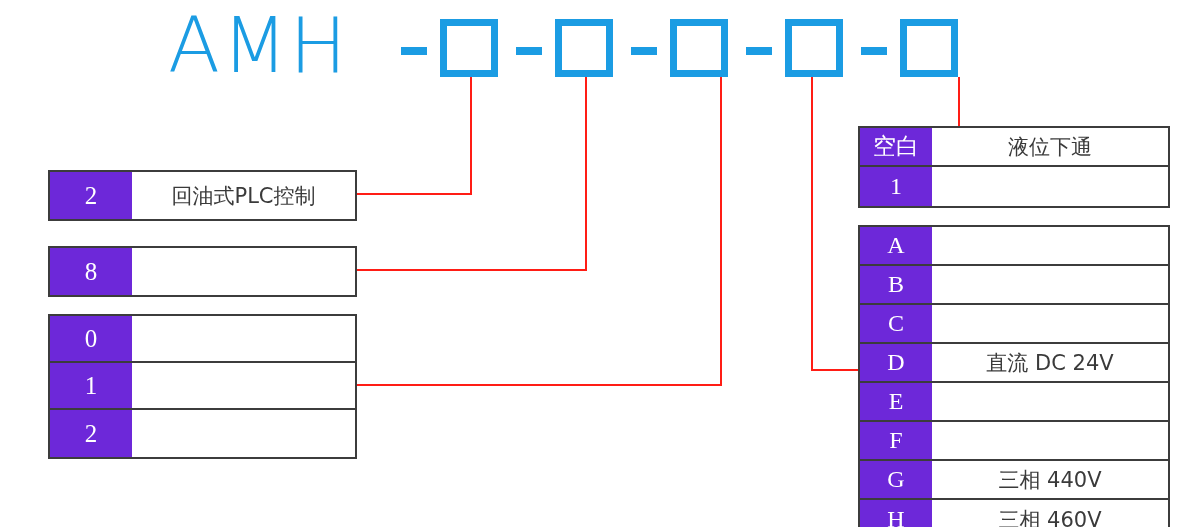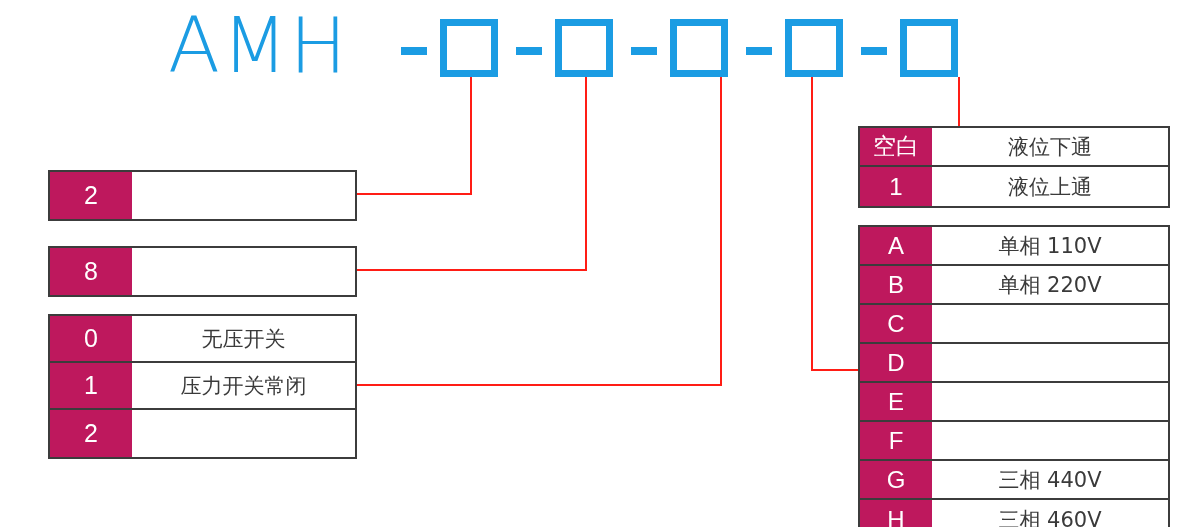--- a/index.html
+++ b/index.html
@@ -76,28 +76,28 @@
   .opt-row {
     display: flex;
     align-items: stretch;
     border-bottom: 2px solid #3c3c3c;
     box-sizing: border-box;
   }
   .opt-row:last-child {
     border-bottom: none;
   }
   .opt-code {
-    background: #be185d;
+    background: #6d28d9;
     color: #ffffff;
     display: flex;
     align-items: center;
     justify-content: center;
     box-sizing: border-box;
     flex: 0 0 auto;
-    font-family: Liberation Sans, sans-serif;
+    font-family: Liberation Serif, serif;
     font-weight: 400;
   }
   .opt-desc {
     flex: 1 1 auto;
     display: flex;
     align-items: center;
     justify-content: center;
     color: #3a3a3a;
     box-sizing: border-box;
     font-family: "DejaVu Sans", sans-serif;
@@ -150,68 +150,65 @@
   <div class="lead-h" style="left:357px; top:384px; width:365px;"></div>
 
   <div class="lead-v" style="left:811px; top:77px; height:294px;"></div>
   <div class="lead-h" style="left:811px; top:369px; width:49px;"></div>
 
   <div class="lead-v" style="left:958px; top:77px; height:50px;"></div>
 
   <div class="opt-table tbl-left" style="left:48px; top:170px; width:309px;">
     <div class="opt-row">
       <div class="opt-code">2</div>
+      <div class="opt-desc">回油式PLC控制</div>
     </div>
   </div>
 
   <div class="opt-table tbl-left" style="left:48px; top:246px; width:309px;">
     <div class="opt-row">
       <div class="opt-code">8</div>
     </div>
   </div>
 
   <div class="opt-table tbl-left" style="left:48px; top:314px; width:309px;">
     <div class="opt-row">
       <div class="opt-code">0</div>
-      <div class="opt-desc">无压开关</div>
     </div>
     <div class="opt-row">
       <div class="opt-code">1</div>
-      <div class="opt-desc">压力开关常闭</div>
     </div>
     <div class="opt-row">
       <div class="opt-code">2</div>
     </div>
   </div>
 
   <div class="opt-table tbl-right" style="left:858px; top:126px; width:312px;">
     <div class="opt-row">
       <div class="opt-code wide-label">空白</div>
       <div class="opt-desc">液位下通</div>
     </div>
     <div class="opt-row">
       <div class="opt-code">1</div>
-      <div class="opt-desc">液位上通</div>
     </div>
   </div>
 
   <div class="opt-table tbl-right" style="left:858px; top:225px; width:312px;">
     <div class="opt-row">
       <div class="opt-code">A</div>
-      <div class="opt-desc">单相 110V</div>
     </div>
     <div class="opt-row">
       <div class="opt-code">B</div>
-      <div class="opt-desc">单相 220V</div>
     </div>
     <div class="opt-row">
       <div class="opt-code">C</div>
     </div>
     <div class="opt-row">
       <div class="opt-code">D</div>
+      <div class="opt-desc">直流 DC 24V</div>
     </div>
     <div class="opt-row">
       <div class="opt-code">E</div>
     </div>
     <div class="opt-row">
       <div class="opt-code">F</div>
     </div>
     <div class="opt-row">
       <div class="opt-code">G</div>
       <div class="opt-desc">三相 440V</div>

